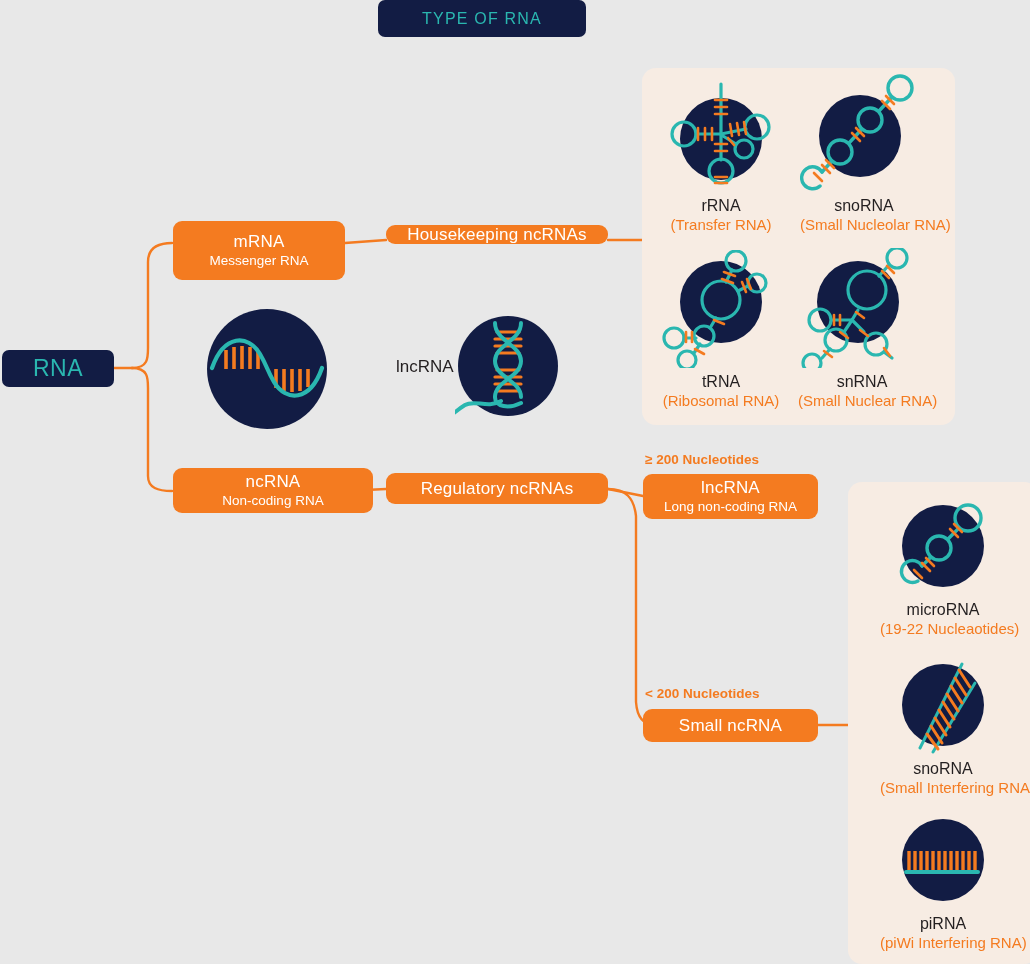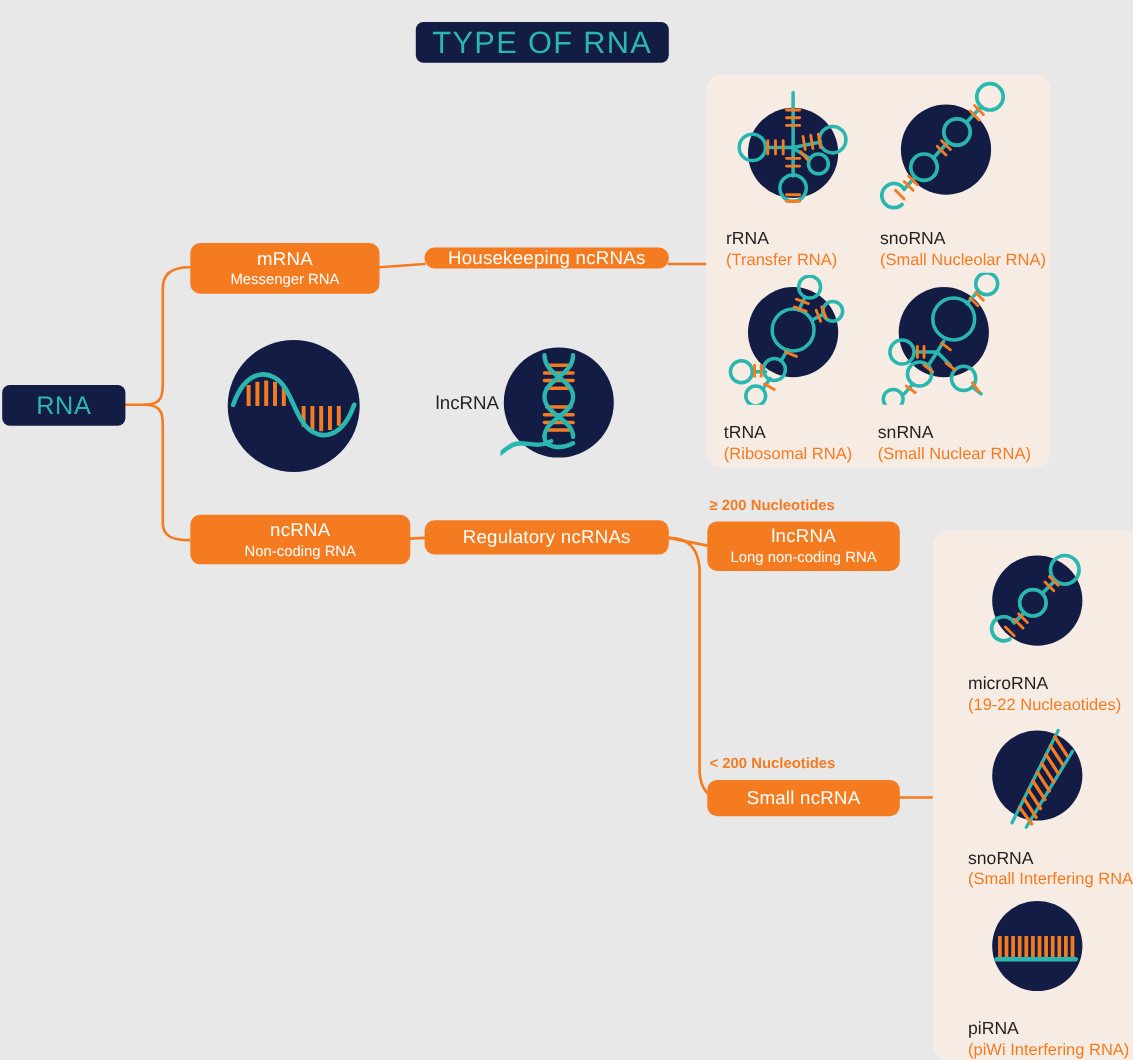--- a/index.html
+++ b/index.html
@@ -44,52 +44,52 @@
   }
   .node .title  { font-size: 17px; letter-spacing: .2px; line-height: 1.15; }
   .node .sub    { font-size: 13.5px; line-height: 1.2; margin-top: 1px; }
 
   .node.orange { background: #f47b20; }
   .node.navy   { background: #121c44; color: #2ab7b0; }
 
   #node-rna   { left: 2px;   top: 350px; width: 112px; height: 37px; border-radius: 7px; }
   #node-rna .title { font-size: 23px; color: #2ab7b0; letter-spacing: .5px; }
 
-  #node-mrna   { left: 173px; top: 221px; width: 172px; height: 46px; }
+  #node-mrna   { left: 173px; top: 221px; width: 172px; height: 59px; }
   #node-ncrna  { left: 173px; top: 468px; width: 200px; height: 45px; }
   #node-house  { left: 386px; top: 225px; width: 222px; height: 19px; }
   #node-reg    { left: 386px; top: 473px; width: 222px; height: 31px; }
   #node-lnc    { left: 643px; top: 474px; width: 175px; height: 45px; }
   #node-small  { left: 643px; top: 709px; width: 175px; height: 33px; }
 
   
   #page-title {
     position: absolute; left: 378px; top: 0px;
-    width: 230px; height: 37px;
+    width: 208px; height: 37px;
     background: #121c44; border-radius: 7px;
     display: flex; align-items: center; justify-content: center;
-    color: #2ab7b0; font-size: 28px; letter-spacing: 1.2px; margin-top: 20px;
+    color: #2ab7b0; font-size: 16px; letter-spacing: 1.2px;
   }
 
   
   .edge-label {
     position: absolute;
     color: #f47b20;
     font-size: 13.5px;
     white-space: nowrap;
     font-weight: bold;
   }
   #label-gte { left: 645px; top: 452px; }
   #label-lt  { left: 645px; top: 686px; }
 
   
   .illus { position: absolute; }
   .illus .caption {
-    text-align: left;
-    margin-top: 16px;
+    text-align: center;
+    margin-top: 4px;
   }
   .caption .name {
     display: block;
     color: #231f20;
     font-size: 16px;
     line-height: 1.25;
   }
   .caption .full {
     display: block;
     color: #f47b20;

